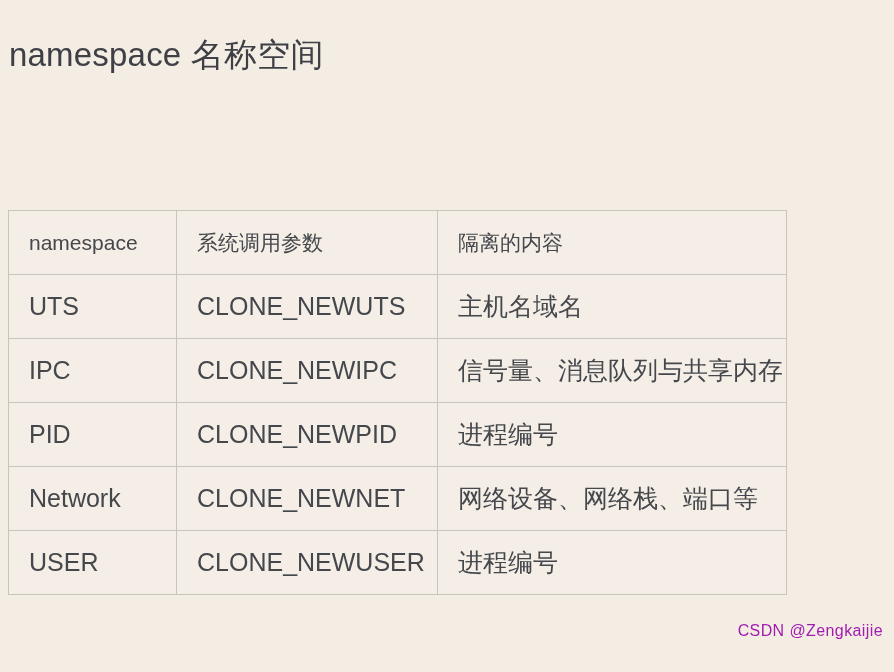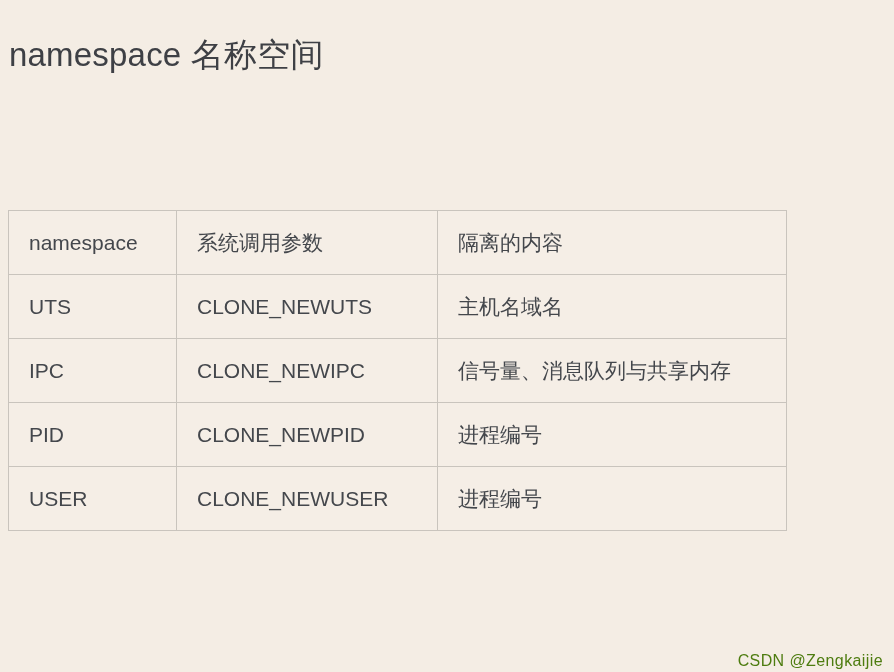--- a/index.html
+++ b/index.html
@@ -67,39 +67,39 @@
     background: #fde047;
   }
   .ns-table col.c1 { width: 168px; }
   .ns-table col.c2 { width: 261px; }
   .ns-table col.c3 { width: 349px; }
 
   .ns-table td {
     border: 1px solid #c9c4bd;
     height: 63px;
     padding: 0 0 0 20px;
-    font-size: 21px;
+    font-size: 25px;
     color: #44474c;
     vertical-align: middle;
     background: #f5eee6;
     overflow: hidden;
     white-space: nowrap;
   }
   .ns-table tr.header-row td {
     font-size: 21px;
     color: #44474c;
   }
 
   
   .watermark {
     position: absolute;
     right: 11px;
-    bottom: 2px;
+    bottom: 32px;
     font-size: 16px;
-    color: #4d7c0f;
+    color: #a21caf;
     letter-spacing: 0.4px;
     white-space: nowrap;
     pointer-events: none;
     margin-left: 12px;
   }
 </style>
 </head>
 <body>
 
 <div class="page">
@@ -131,20 +131,25 @@
         <td>CLONE_NEWIPC</td>
         <td>信号量、消息队列与共享内存</td>
       </tr>
 
       <tr>
         <td>PID</td>
         <td>CLONE_NEWPID</td>
         <td>进程编号</td>
       </tr>
 
+      <tr>
+        <td>Network</td>
+        <td>CLONE_NEWNET</td>
+        <td>网络设备、网络栈、端口等</td>
+      </tr>
 
 
       <tr>
         <td>USER</td>
         <td>CLONE_NEWUSER</td>
         <td>进程编号</td>
       </tr>
     </tbody>
   </table>
 

